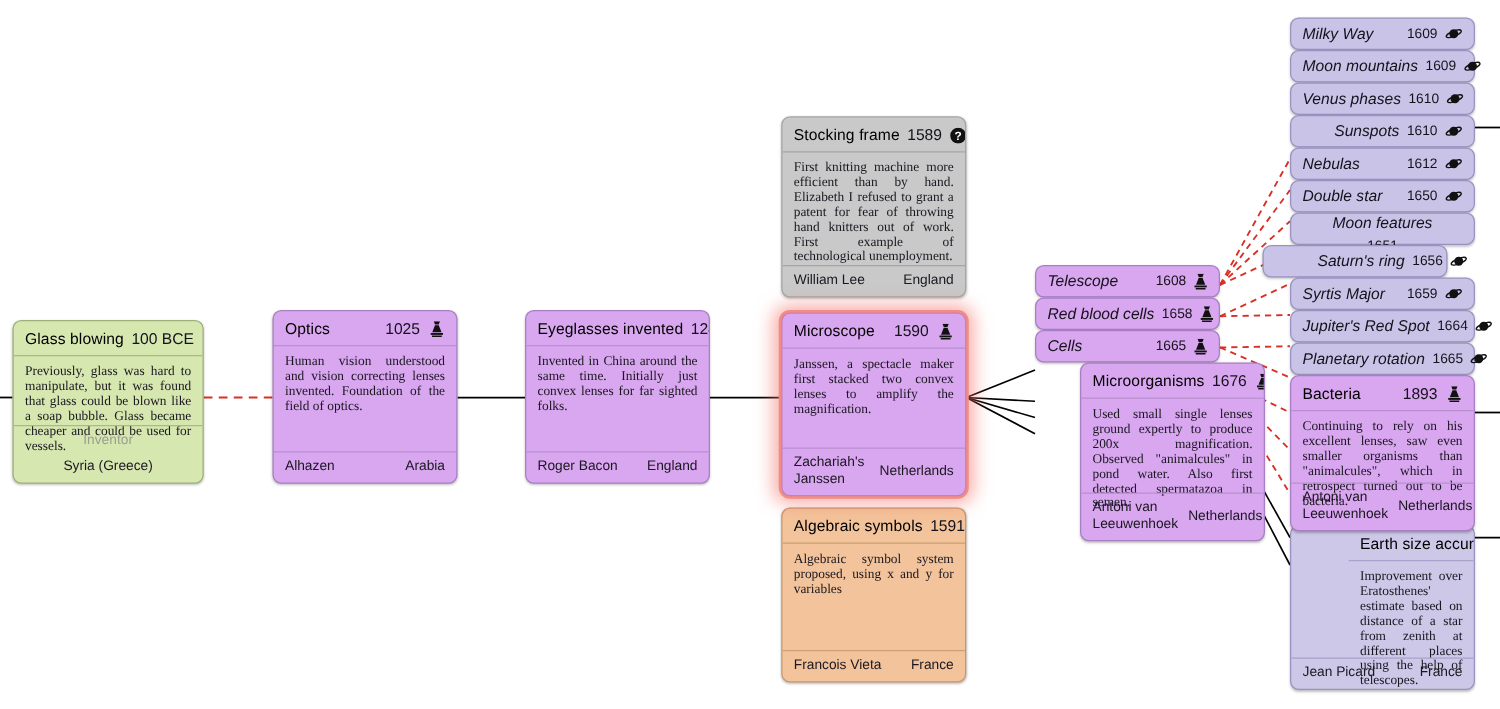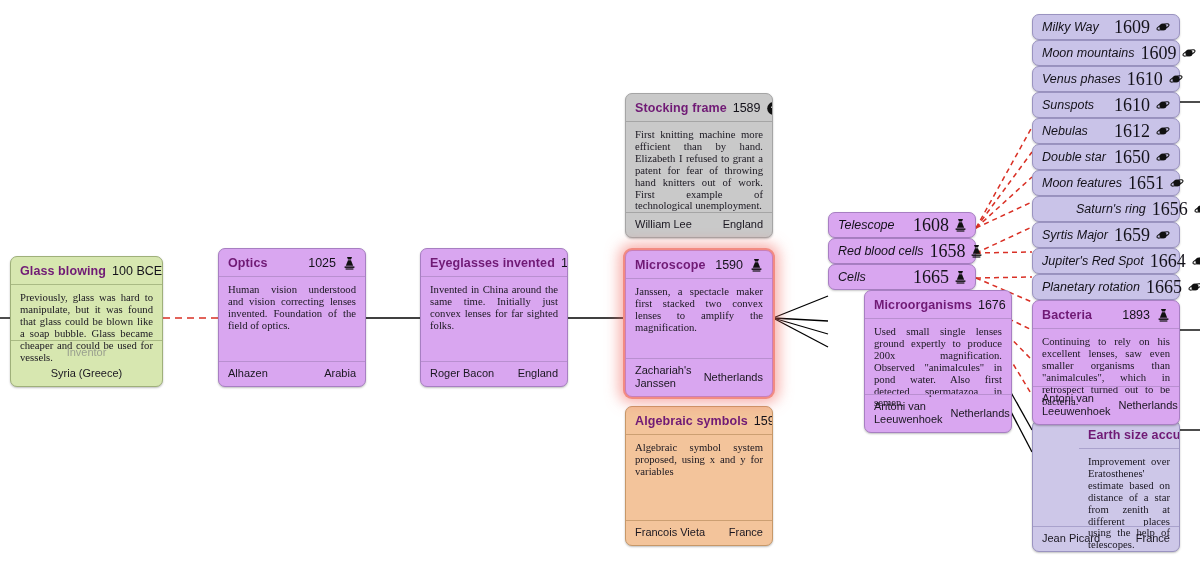--- a/index.html
+++ b/index.html
@@ -17,21 +17,21 @@
     background:#d9a6f0;
     box-shadow:0 1px 2px rgba(0,0,0,.25);
     overflow:hidden;
   }
   .card .hdr{
     display:flex;align-items:center;gap:6px;
     padding:7px 9px 6px 9px;
     border-bottom:1px solid rgba(0,0,0,.28);
   }
   .card .ttl{
-    flex:1 1 auto;font-size:12.5px;color:#701a75;letter-spacing:.1px;white-space:nowrap;font-weight:bold;
+    flex:1 1 auto;font-size:12.5px;color:#000000;letter-spacing:.1px;white-space:nowrap;
   }
   .card .yr{
     font-size:12.5px;color:#14121a;white-space:nowrap;
   }
   .card .ico{
     width:14px;height:14px;display:inline-flex;align-items:center;justify-content:center;
     flex:0 0 auto;
   }
   .card .body{
     padding:7px 9px 4px 9px;
@@ -76,21 +76,21 @@
   
   .pill{
     position:absolute;z-index:3;box-sizing:border-box;
     border:1px solid #a77fc2;border-radius:7px;
     background:#d9a6f0;
     display:flex;align-items:center;gap:6px;
     padding:0 9px;
     box-shadow:0 1px 2px rgba(0,0,0,.22);
   }
   .pill .ttl{flex:1 1 auto;font-size:12.5px;color:#14121a;white-space:nowrap;font-style:italic;}
-  .pill .yr{font-size:18px;color:#14121a;white-space:nowrap;font-family:Liberation Serif, serif;}
+  .pill .yr{font-size:11px;color:#14121a;white-space:nowrap;}
   .pill.c-lav{background:#c9c3e8;border-color:#9a93c0;}
 
   .ghost{z-index:2;padding-left:46px;}
   svg.gi{display:block;}
 </style>
 </head>
 <body>
 
 <div id="stage">
 
@@ -312,21 +312,21 @@
   <div class="pill c-lav" style="left:1032px;top:66px;width:148px;height:26px;">
     <span class="ttl">Venus phases</span>
     <span class="yr">1610</span>
     <span class="ico">
       <svg class="gi" width="14" height="12" viewBox="0 0 14 12">
           <circle cx="7" cy="6" r="3.6" fill="#111"></circle>
           <ellipse cx="7" cy="6" rx="6.4" ry="2.1" fill="none" stroke="#111" stroke-width="1.1" transform="rotate(-22 7 6)"></ellipse>
         </svg>
     </span>
   </div>
-  <div class="pill c-lav" style="left:1032px;top:92px;width:148px;height:26px;">
+  <div class="pill c-lav" style="left:1032px;top:92px;width:148px;height:26px;text-align:right;">
     <span class="ttl">Sunspots</span>
     <span class="yr">1610</span>
     <span class="ico">
       <svg class="gi" width="14" height="12" viewBox="0 0 14 12">
           <circle cx="7" cy="6" r="3.6" fill="#111"></circle>
           <ellipse cx="7" cy="6" rx="6.4" ry="2.1" fill="none" stroke="#111" stroke-width="1.1" transform="rotate(-22 7 6)"></ellipse>
         </svg>
     </span>
   </div>
   <div class="pill c-lav" style="left:1032px;top:118px;width:148px;height:26px;">
@@ -342,31 +342,31 @@
   <div class="pill c-lav" style="left:1032px;top:144px;width:148px;height:26px;">
     <span class="ttl">Double star</span>
     <span class="yr">1650</span>
     <span class="ico">
       <svg class="gi" width="14" height="12" viewBox="0 0 14 12">
           <circle cx="7" cy="6" r="3.6" fill="#111"></circle>
           <ellipse cx="7" cy="6" rx="6.4" ry="2.1" fill="none" stroke="#111" stroke-width="1.1" transform="rotate(-22 7 6)"></ellipse>
         </svg>
     </span>
   </div>
-  <div class="pill c-lav" style="left:1032px;top:170px;width:148px;height:26px;">
+  <div class="pill c-lav" style="left:1032px;top:170px;width:148px;height:26px;flex-direction:column;">
     <span class="ttl">Moon features</span>
     <span class="yr">1651</span>
     <span class="ico">
       <svg class="gi" width="14" height="12" viewBox="0 0 14 12">
           <circle cx="7" cy="6" r="3.6" fill="#111"></circle>
           <ellipse cx="7" cy="6" rx="6.4" ry="2.1" fill="none" stroke="#111" stroke-width="1.1" transform="rotate(-22 7 6)"></ellipse>
         </svg>
     </span>
   </div>
-  <div class="pill c-lav" style="left:1032px;top:196px;width:148px;height:26px;padding-left:43px;">
+  <div class="pill c-lav" style="left:1010px;top:196px;width:148px;height:26px;padding-left:43px;">
     <span class="ttl">Saturn's ring</span>
     <span class="yr">1656</span>
     <span class="ico">
       <svg class="gi" width="14" height="12" viewBox="0 0 14 12">
           <circle cx="7" cy="6" r="3.6" fill="#111"></circle>
           <ellipse cx="7" cy="6" rx="6.4" ry="2.1" fill="none" stroke="#111" stroke-width="1.1" transform="rotate(-22 7 6)"></ellipse>
         </svg>
     </span>
   </div>
   <div class="pill c-lav" style="left:1032px;top:222px;width:148px;height:26px;">

